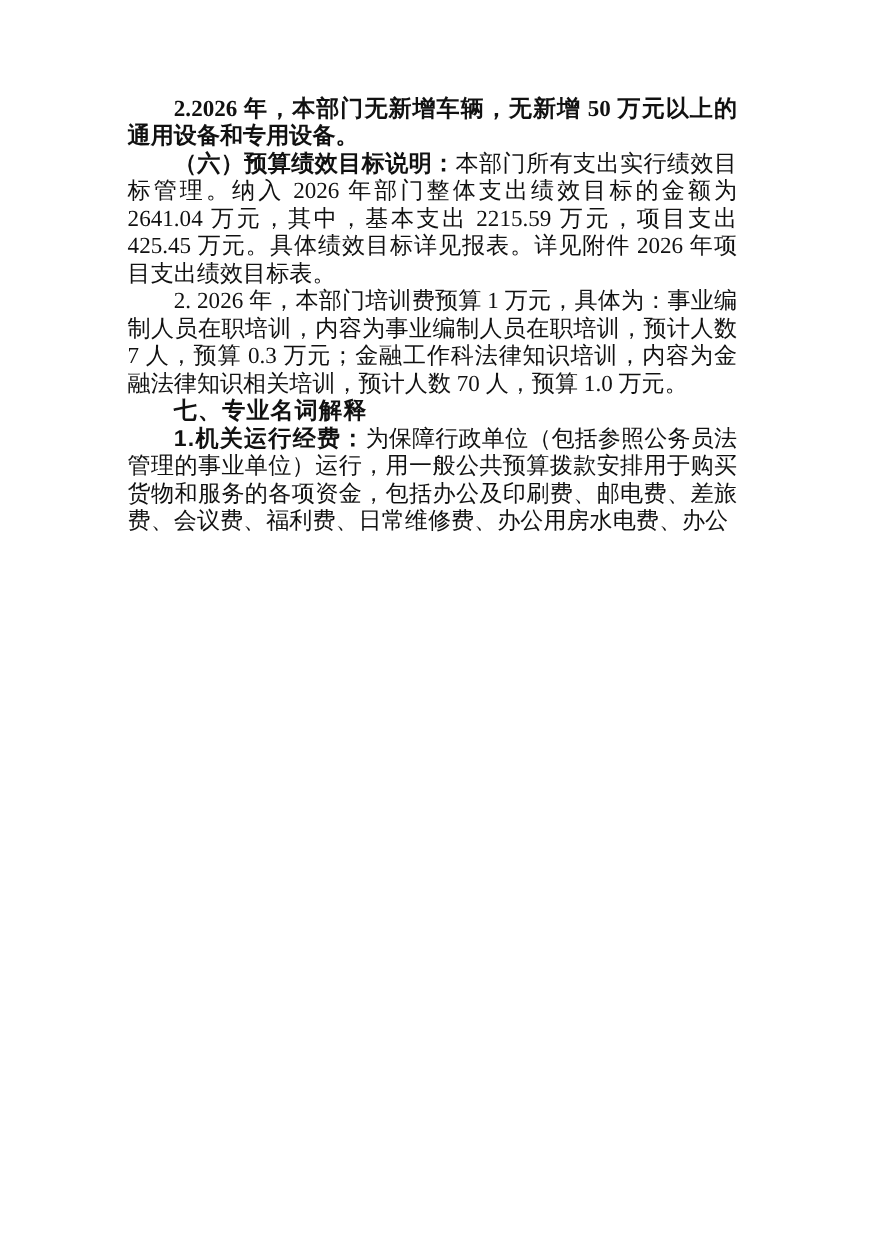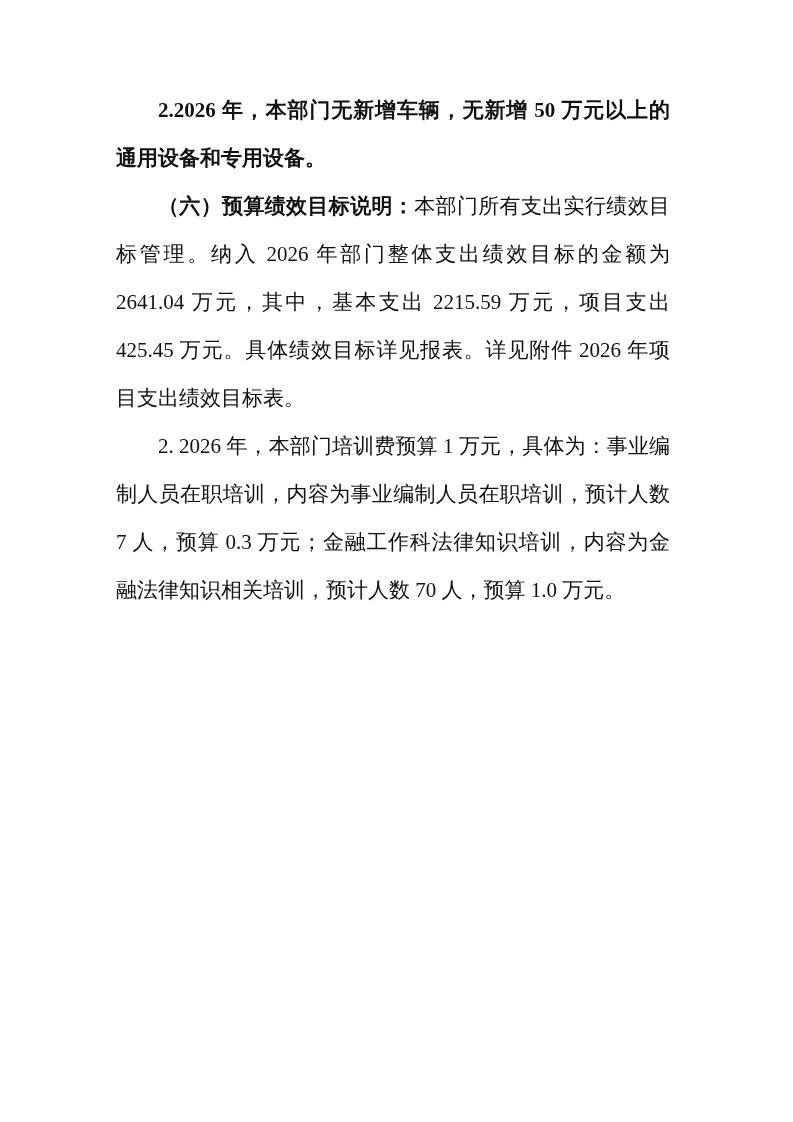--- a/index.html
+++ b/index.html
@@ -21,21 +21,21 @@
     background: #ffffff;
   }
   .content {
     position: absolute;
     left: 116px;
     top: 86px;
     width: 554px;
     color: #111111;
     font-family: "Liberation Serif", "DejaVu Serif", serif;
     font-size: 21px;
-    line-height: 48px;
+    line-height: 25px;
     text-align: justify;
     text-justify: inter-character;
   }
   .para {
     margin: 0;
     padding: 0;
     text-indent: 2em;
   }
   .bold { font-weight: bold; }
   .regular { font-weight: normal; }
@@ -54,16 +54,18 @@
 
     <p class="para bold"><span>2.2026 年，本部门无新增车辆，无新增 50 万元以上的通用设备和专用设备。</span></p>
 
     <p class="para"><span class="bold">（六）预算绩效目标说明：</span><span>本部门所有支出实行绩效目标管理。纳入 2026 年部门整体支出绩效目标的金额为 2641.04 万元，其中，基本支出 2215.59 万元，项目支出 425.45 万元。具体绩效目标详见报表。详见附件 2026 年项目支出绩效目标表。</span></p>
 
 
 
     <p class="para"><span>2. 2026 年，本部门培训费预算 1 万元，具体为：事业编制人员在职培训，内容为事业编制人员在职培训，预计人数 7 人，预算 0.3 万元；金融工作科法律知识培训，内容为金融法律知识相关培训，预计人数 70 人，预算 1.0 万元。</span></p>
 
 
+    <p class="para hei"><span>七、专业名词解释</span></p>
 
+    <p class="para"><span class="hei-lead">1.机关运行经费：</span><span>为保障行政单位（包括参照公务员法管理的事业单位）运行，用一般公共预算拨款安排用于购买货物和服务的各项资金，包括办公及印刷费、邮电费、差旅费、会议费、福利费、日常维修费、办公用房水电费、办公</span></p>
 
   </div>
 </div>
 
 </body></html>

